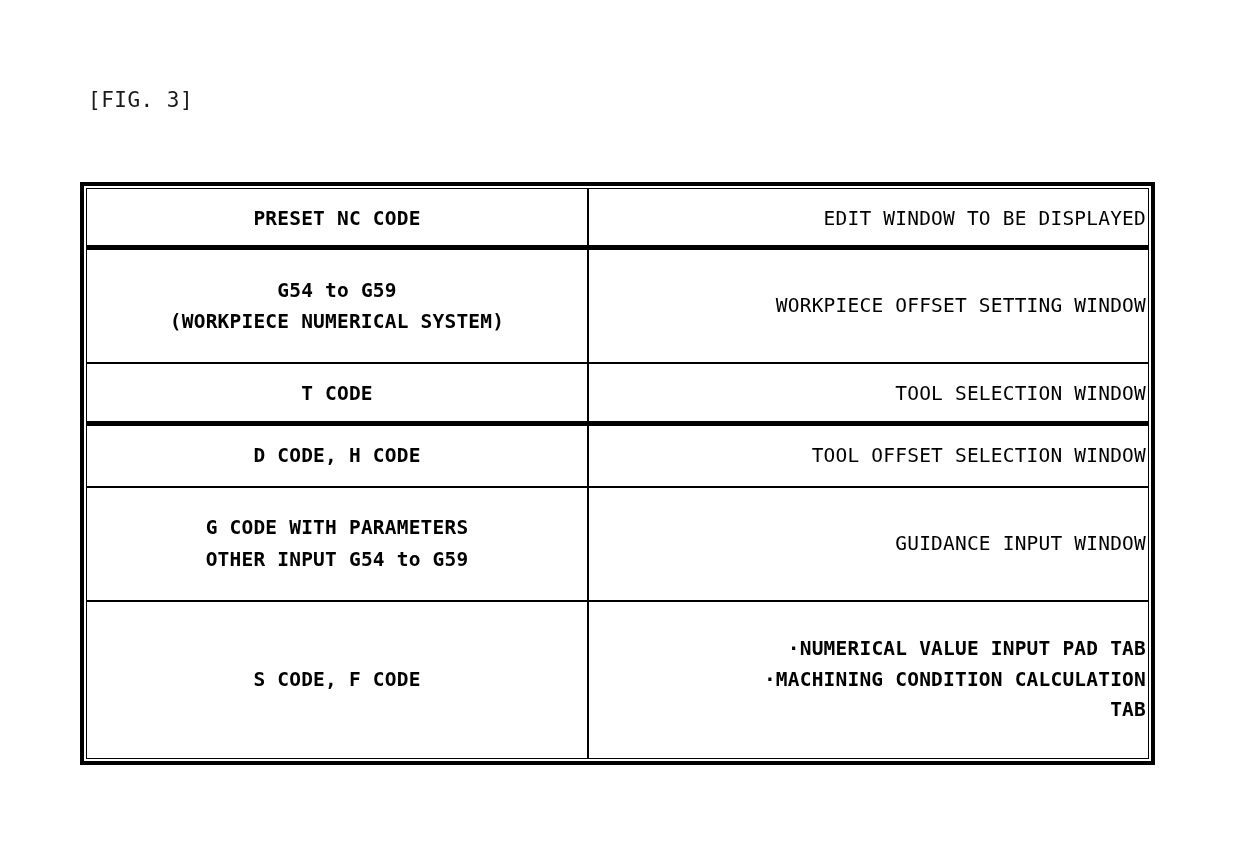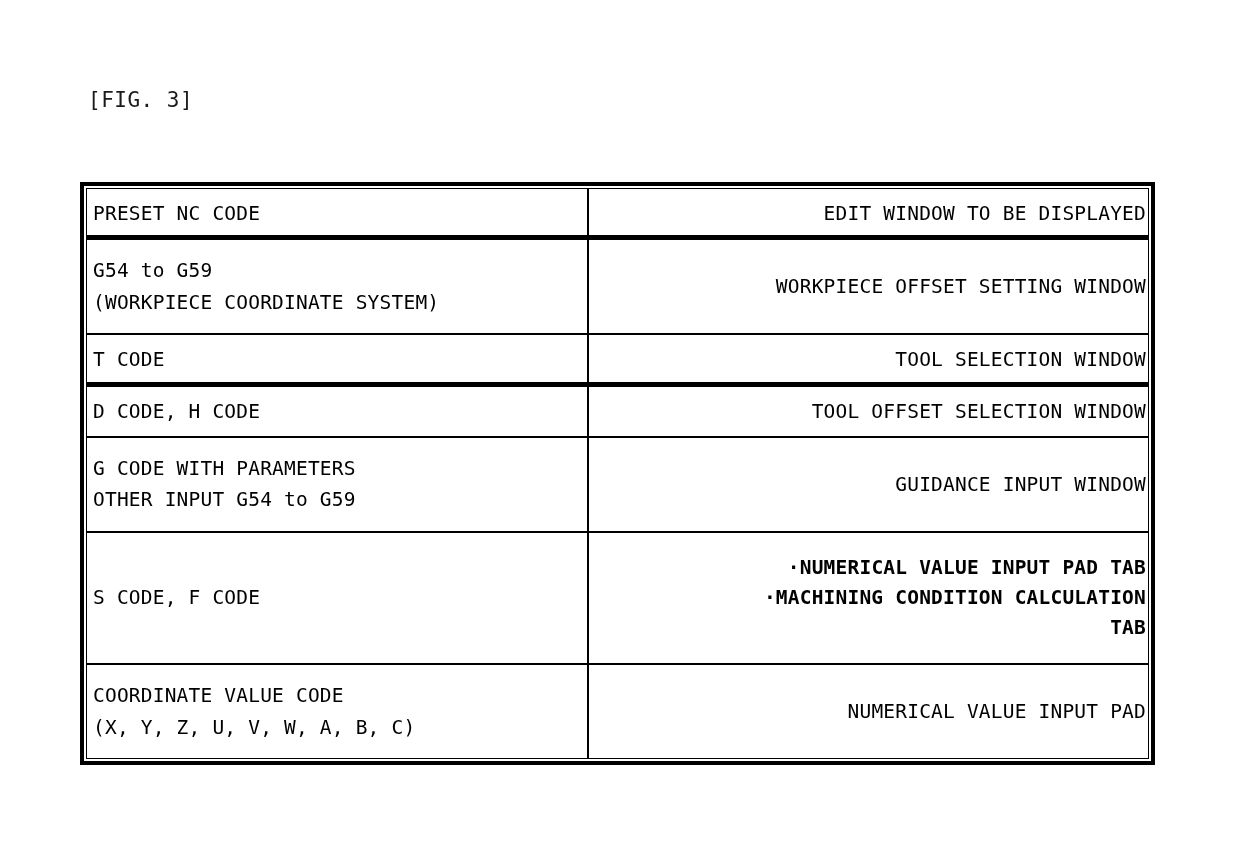--- a/index.html
+++ b/index.html
@@ -67,24 +67,25 @@
     vertical-align: middle;
     font-size: 19.5px;
     line-height: 1.62;
     color: #000000;
   }
   table.mapping td.col-right { border-right: 0; }
   table.mapping tr:last-child td { border-bottom: 0; }
 
   
   .cell-left {
-    text-align: left;
+    text-align: center;
     white-space: pre-line;
     padding: 2px 6px;
     letter-spacing: 0.2px;
+    font-weight: bold;
   }
   .cell-right {
     text-align: right;
     white-space: pre-line;
     padding: 2px 2px 2px 3px;
     letter-spacing: 0.2px;
   }
 
   
   tr.header-row td {
@@ -118,21 +119,21 @@
             <div class="cell-left">PRESET NC CODE</div>
           </td>
           <td class="col-right">
             <div class="cell-right">EDIT WINDOW TO BE DISPLAYED</div>
           </td>
         </tr>
 
         <tr>
           <td class="col-left">
             <div class="cell-left">G54 to G59
-(WORKPIECE COORDINATE SYSTEM)</div>
+(WORKPIECE NUMERICAL SYSTEM)</div>
           </td>
           <td class="col-right">
             <div class="cell-right">WORKPIECE OFFSET SETTING WINDOW</div>
           </td>
         </tr>
 
         <tr class="thick-sep">
           <td class="col-left">
             <div class="cell-left">T CODE</div>
           </td>
@@ -164,27 +165,18 @@
           <td class="col-left">
             <div class="cell-left">S CODE, F CODE</div>
           </td>
           <td class="col-right">
             <div class="cell-right">·NUMERICAL VALUE INPUT PAD TAB
 ·MACHINING CONDITION CALCULATION
 TAB</div>
           </td>
         </tr>
 
-        <tr>
-          <td class="col-left">
-            <div class="cell-left">COORDINATE VALUE CODE
-(X, Y, Z, U, V, W, A, B, C)</div>
-          </td>
-          <td class="col-right">
-            <div class="cell-right">NUMERICAL VALUE INPUT PAD</div>
-          </td>
-        </tr>
 
       </tbody>
     </table>
 
   </div>
 </div>
 
 </body></html>

